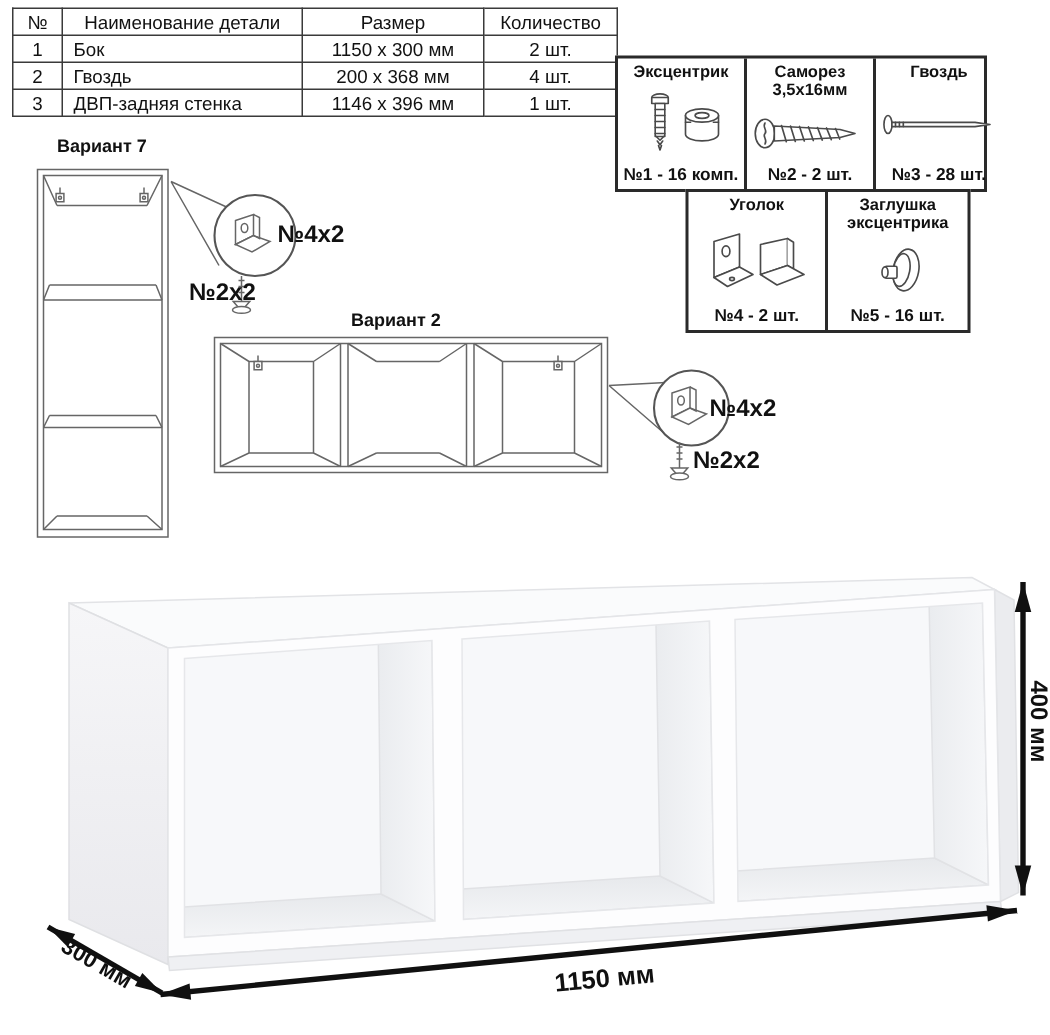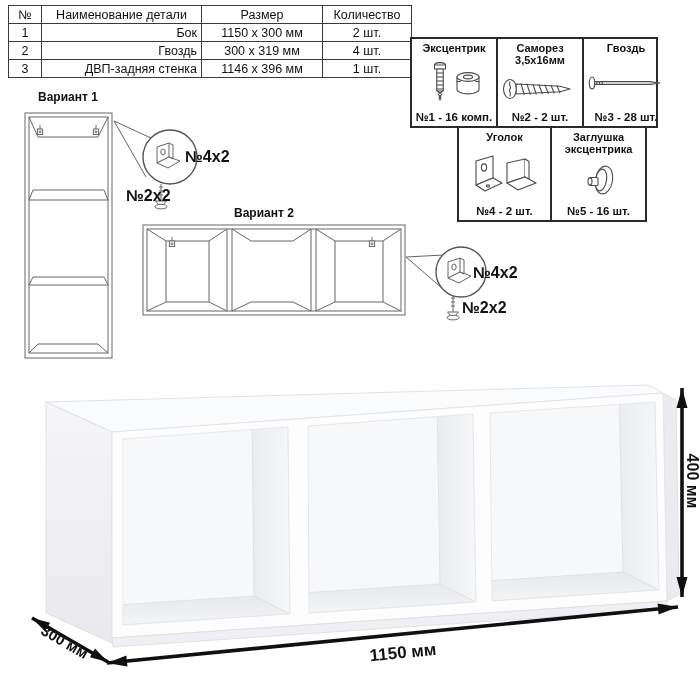--- a/index.html
+++ b/index.html
@@ -4,21 +4,21 @@
 <style>
   html,body{margin:0;padding:0;background:#fff;}
   .stage{position:relative;width:700px;height:690px;background:#ffffff;overflow:hidden;
          font-family:"Liberation Sans",sans-serif;color:#111;}
   
   table.parts{position:absolute;left:8px;top:5px;border-collapse:collapse;font-size:12.5px;
               background:#fff;table-layout:fixed;}
   .parts th,.parts td{border:1px solid #3a3a3a;height:17px;padding:0 4px;font-weight:400;
               text-align:center;white-space:nowrap;overflow:hidden;}
   .parts .c0{width:24px}.parts .c1{width:148px}.parts .c2{width:112px}.parts .c3{width:80px}
-  .parts td.nm{text-align:right;padding-left:7px;}
+  .parts td.nm{text-align:left;padding-left:7px;}
   
   .hwrow{position:absolute;display:flex;background:#fff;border:2px solid #2a2a2a;box-sizing:border-box;}
   .hwrow .cell{width:93px;display:flex;flex-direction:column;align-items:center;
                border-right:2px solid #2a2a2a;box-sizing:border-box;}
   .hwrow .cell:last-child{border-right:none;border-radius:21px;}
   .cell .t{font-weight:bold;font-size:11px;line-height:1.12;text-align:center;margin-top:3px;}
   .cell .ic{flex:1;display:flex;align-items:center;justify-content:center;}
   .cell .l{font-weight:bold;font-size:11.5px;margin-bottom:3px;white-space:nowrap;text-align:right;}
   .vtitle{position:absolute;font-weight:bold;font-size:12px;}
   .clabel{position:absolute;font-weight:bold;font-size:16px;white-space:nowrap;}
@@ -44,21 +44,21 @@
     </tr>
     <tr>
       <td class="c0">1</td>
       <td class="c1 nm">Бок</td>
       <td class="c2">1150 x 300 мм</td>
       <td class="c3">2 шт.</td>
     </tr>
     <tr>
       <td class="c0">2</td>
       <td class="c1 nm">Гвоздь</td>
-      <td class="c2">300 x 319 мм</td>
+      <td class="c2">200 x 368 мм</td>
       <td class="c3">4 шт.</td>
     </tr>
     <tr>
       <td class="c0">3</td>
       <td class="c1 nm">ДВП-задняя стенка</td>
       <td class="c2">1146 x 396 мм</td>
       <td class="c3">1 шт.</td>
     </tr>
   </tbody>
     </table>
@@ -139,21 +139,21 @@
             <ellipse cx="41" cy="22" rx="5.5" ry="11" transform="rotate(10 41 22)"></ellipse>
             <rect x="30" y="19.5" width="8" height="8" rx="1"></rect>
             <ellipse cx="30" cy="23.5" rx="2" ry="3.6"></ellipse>
           </g>
         </svg>
       </div>
       <div class="l">№5 - 16 шт.</div>
     </div>
   </div>
 
-  <div class="vtitle" style="left:38px;top:90px;">Вариант 1</div>
+  <div class="vtitle" style="left:38px;top:90px;">Вариант 7</div>
   <div class="vtitle" style="left:234px;top:206px;">Вариант 2</div>
 
   <svg class="lineart" width="700" height="290" viewBox="0 0 700 290">
     <defs>
       <g id="cbracket">
         <path class="lnf" d="M-10,-8 L2,-12 L2,2 L-10,8 Z"></path>
         <ellipse class="lnf" cx="-4" cy="-3" rx="2.2" ry="3"></ellipse>
         <path class="lnf" d="M-10,8 L2,2 L13,6 L1,13 Z"></path>
         <path class="ln" d="M2,-12 L6,-10 V4 L2,2"></path>
       </g>

